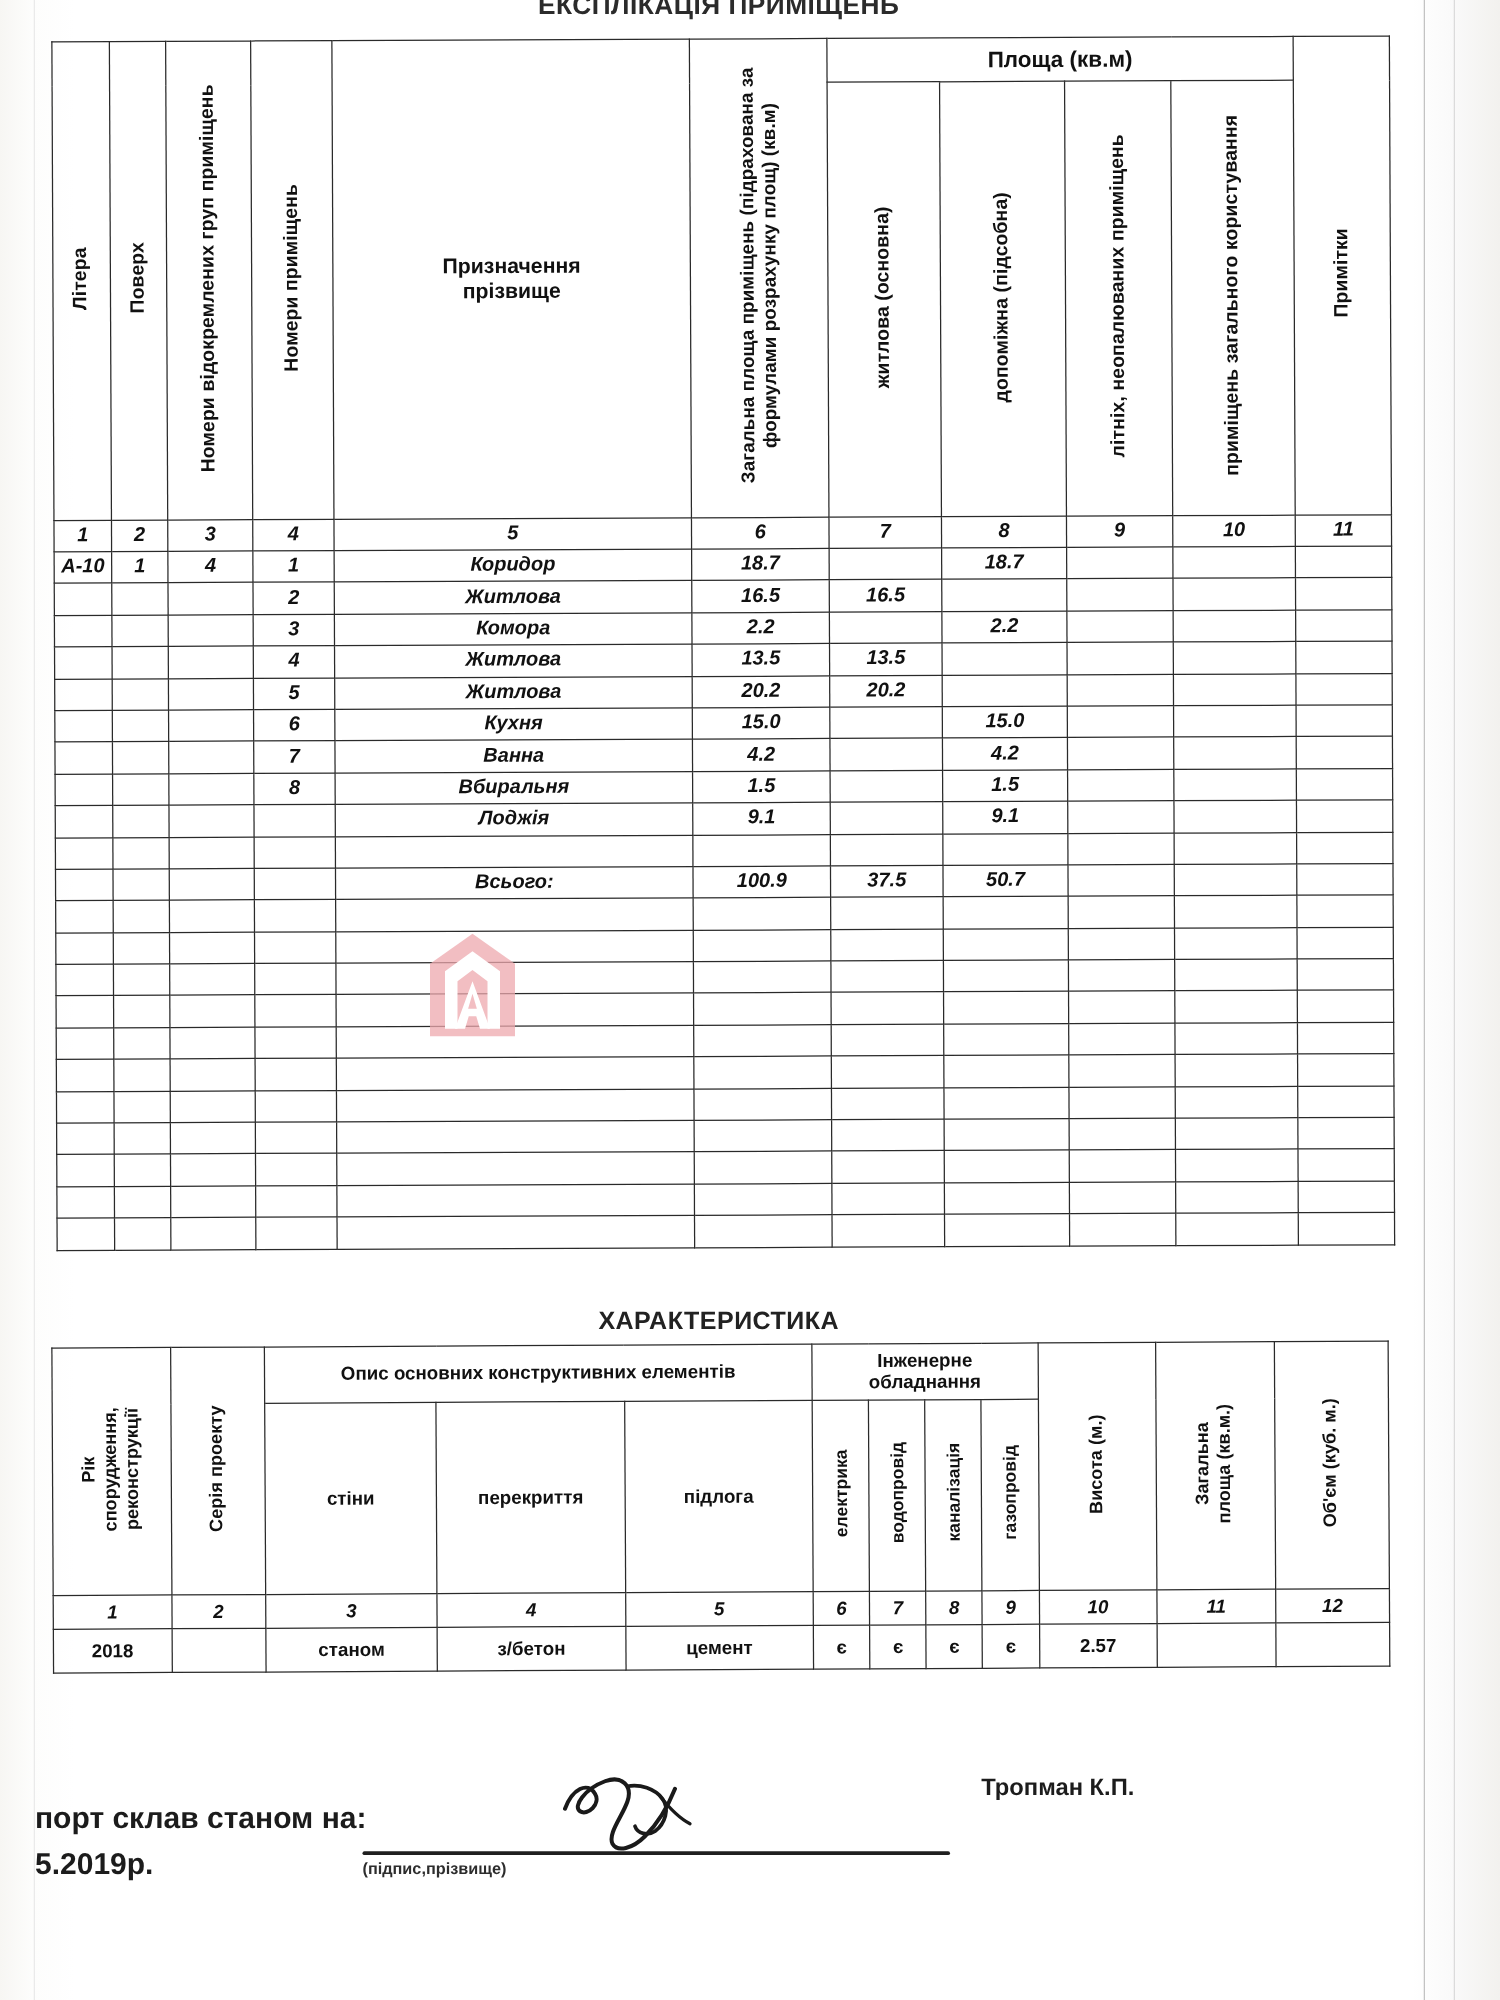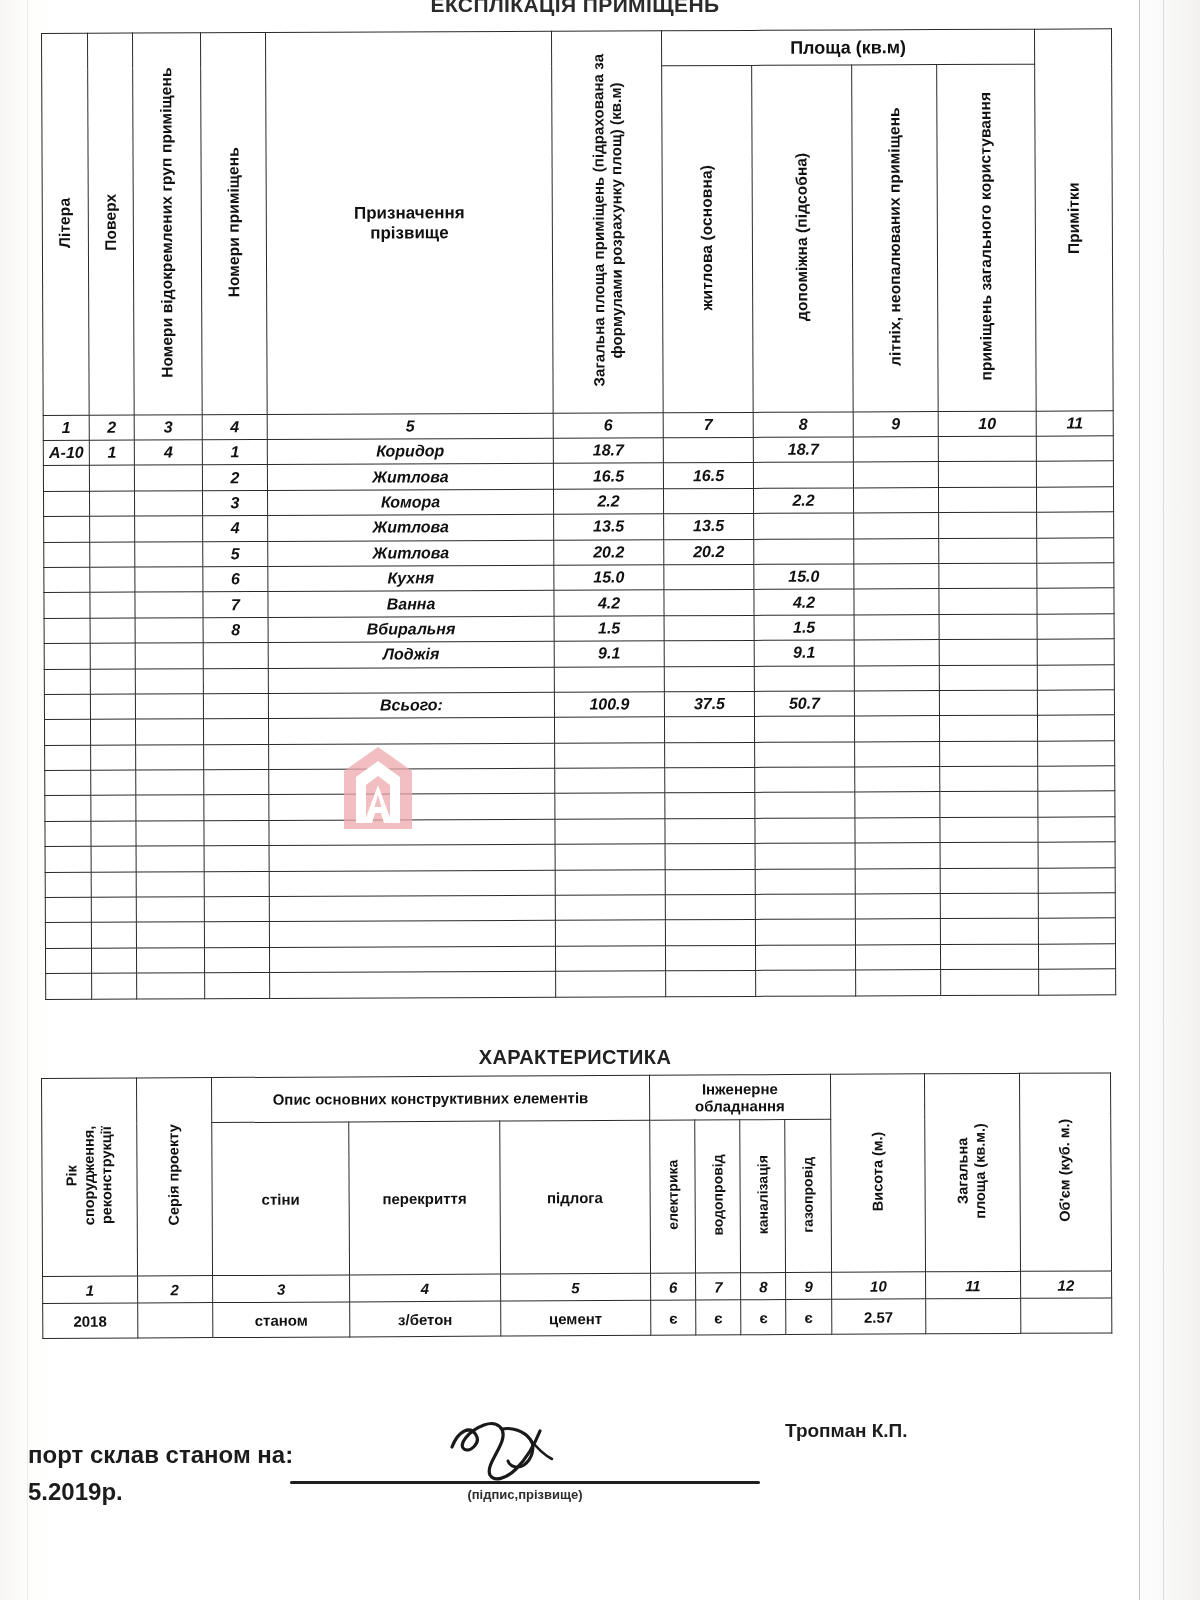--- a/index.html
+++ b/index.html
@@ -116,21 +116,21 @@
     position:absolute;left:28px;top:25px;
     font-size:24px;font-weight:bold;line-height:1.55;color:#1c1c1c;margin-top:16px;
   }
   .sig-block{position:absolute;left:290px;top:18px;width:470px;}
   .sig-svg{position:absolute;left:150px;top:-4px;}
   .sig-line{
     position:absolute;left:0;top:68px;width:470px;height:3px;
     background:#1f1f1f;border-radius:2px;
   }
   .sig-caption{
-    position:absolute;left:0;top:74px;width:470px;text-align:center;
+    position:absolute;left:0;top:74px;width:470px;text-align:left;
     font-size:13px;font-weight:bold;color:#2d2d2d;
   }
   .foot-right{
     position:absolute;left:785px;top:25px;
     font-size:19px;font-weight:bold;color:#1c1c1c;
   }
 
   
   .watermark{
     position:absolute;left:342px;top:745px;

